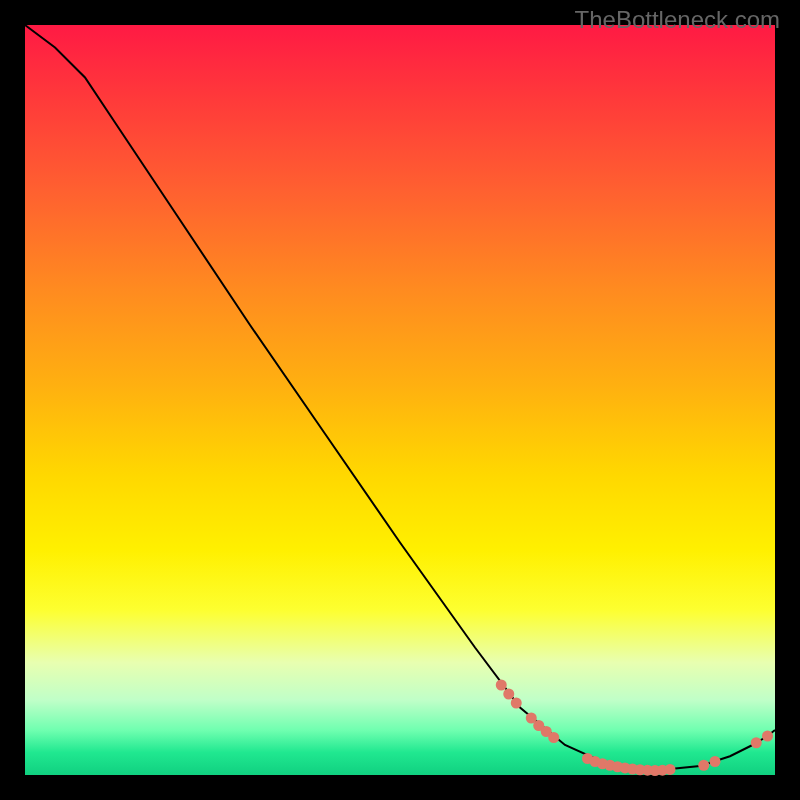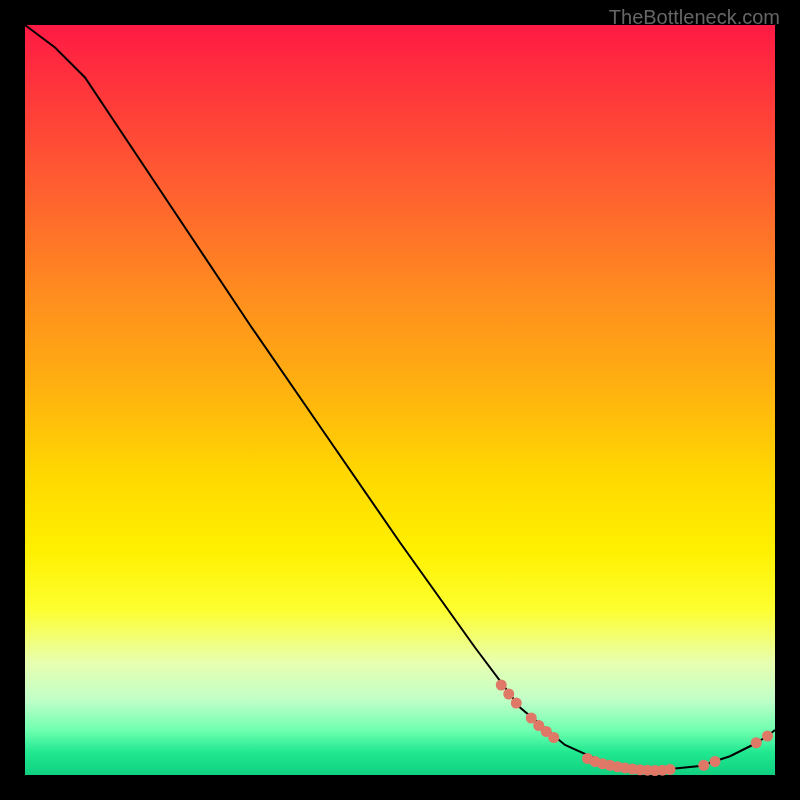--- a/index.html
+++ b/index.html
@@ -8,21 +8,21 @@
     height: 800px;
     background: #000;
     position: relative;
     font-family: Arial, sans-serif;
   }
   .watermark {
     position: absolute;
     top: 6px;
     right: 20px;
     color: #666;
-    font-size: 20px;
+    font-size: 24px;
     font-weight: normal;
     z-index: 10;
   }
   .plot-area {
     position: absolute;
     left: 25px;
     top: 25px;
     width: 750px;
     height: 750px;
     background: linear-gradient(to bottom,

